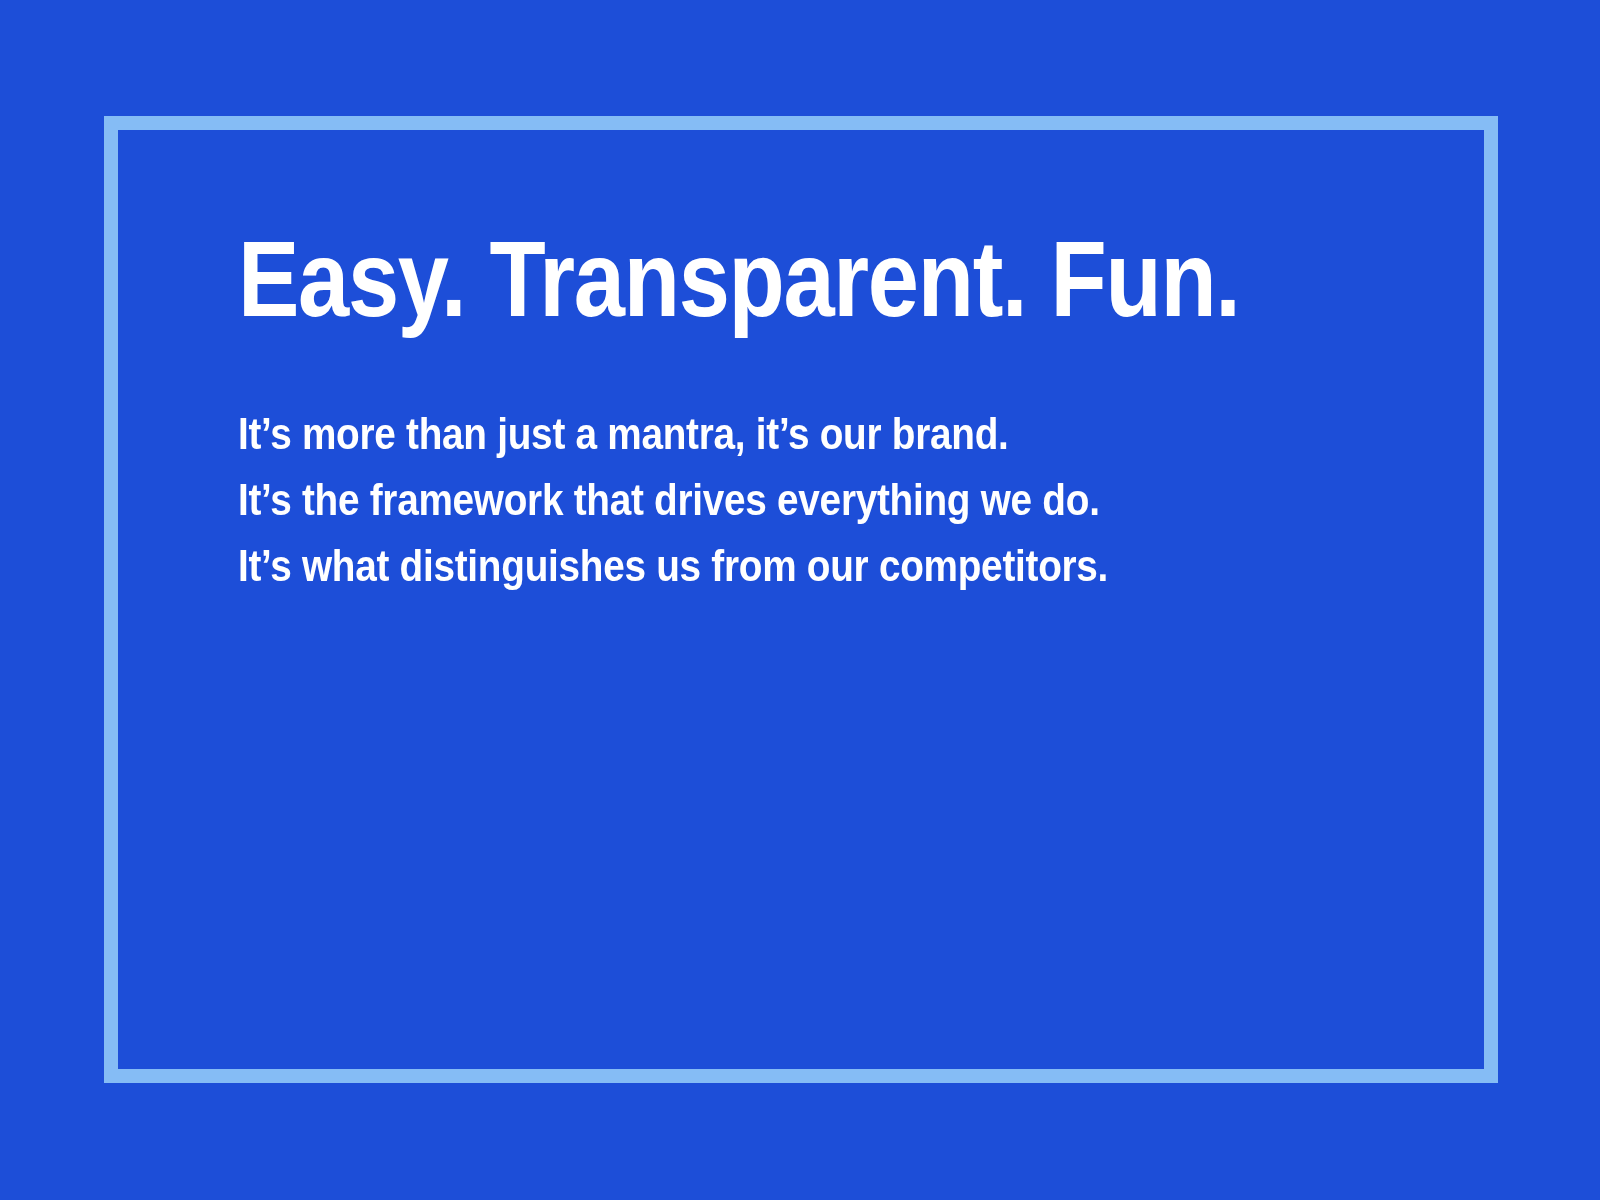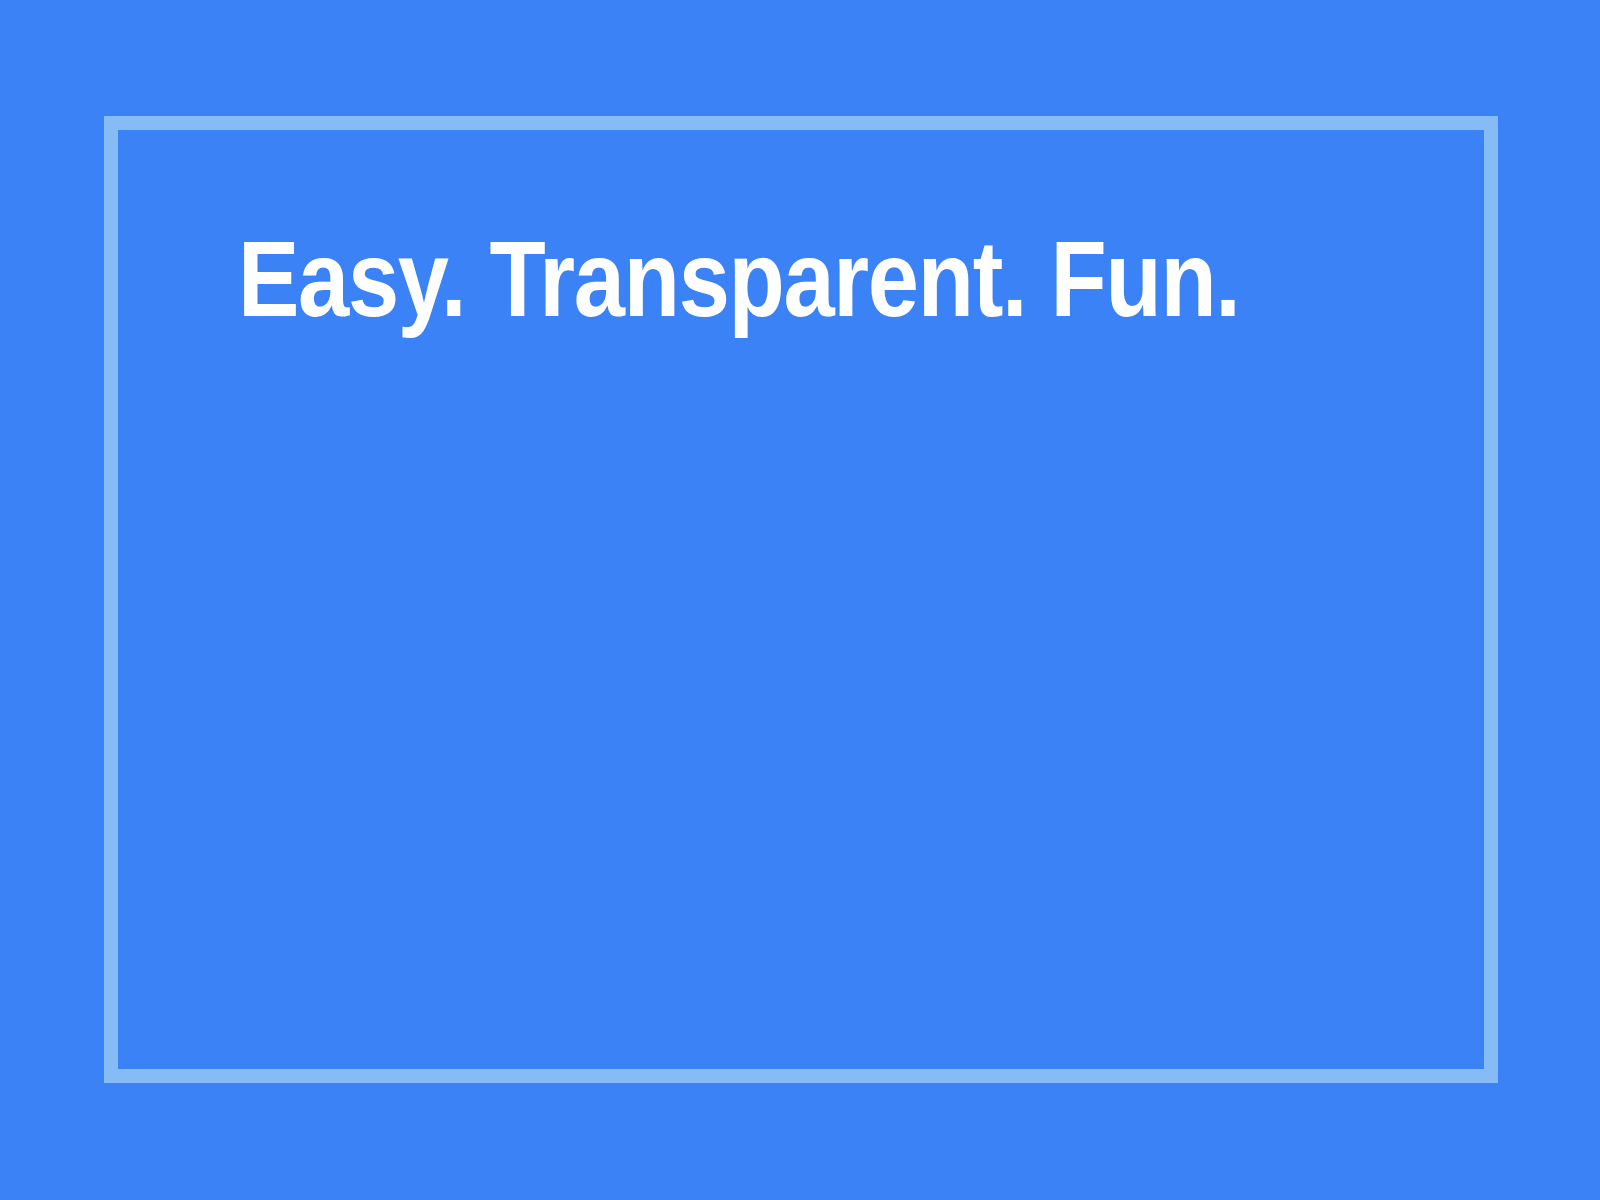--- a/index.html
+++ b/index.html
@@ -11,21 +11,21 @@
     width: 1600px;
     height: 1200px;
     overflow: hidden;
     font-family: "Liberation Sans", "DejaVu Sans", sans-serif;
   }
 
   #slide {
     position: relative;
     width: 1600px;
     height: 1200px;
-    background: #3b82f6;
+    background: #1d4ed8;
     box-sizing: border-box;
   }
 
   
   #frame {
     position: absolute;
     left: 104px;
     top: 116px;
     width: 1394px;
     height: 967px;
@@ -99,16 +99,21 @@
 <body>
 
 <div id="slide">
 
   <div id="frame"></div>
 
   <div id="content">
 
     <h1 class="headline">Easy. Transparent. Fun.</h1>
 
+    <div class="para">
+      <div class="para-line">It’s more than just a mantra, it’s our brand.</div>
+      <div class="para-line">It’s the framework that drives everything we do.</div>
+      <div class="para-line">It’s what distinguishes us from our competitors.</div>
+    </div>
 
 
   </div>
 </div>
 
 </body></html>

